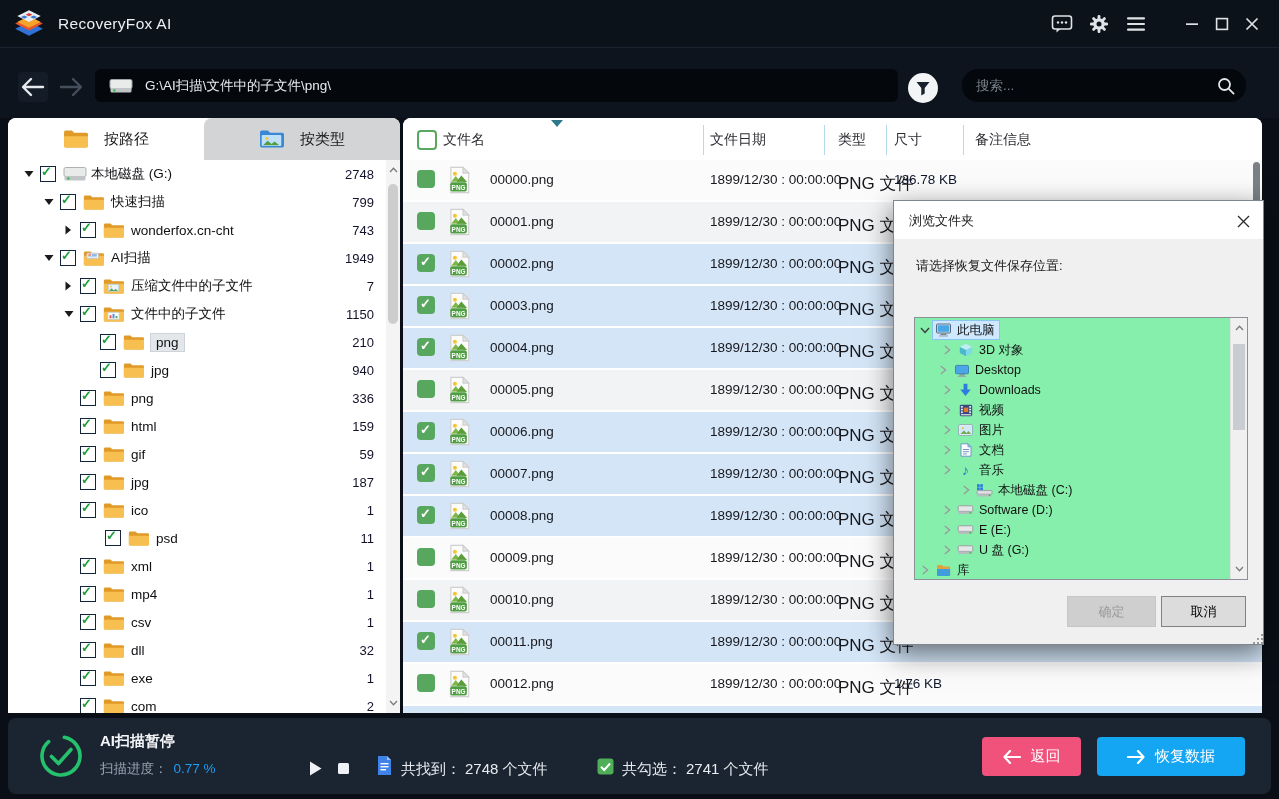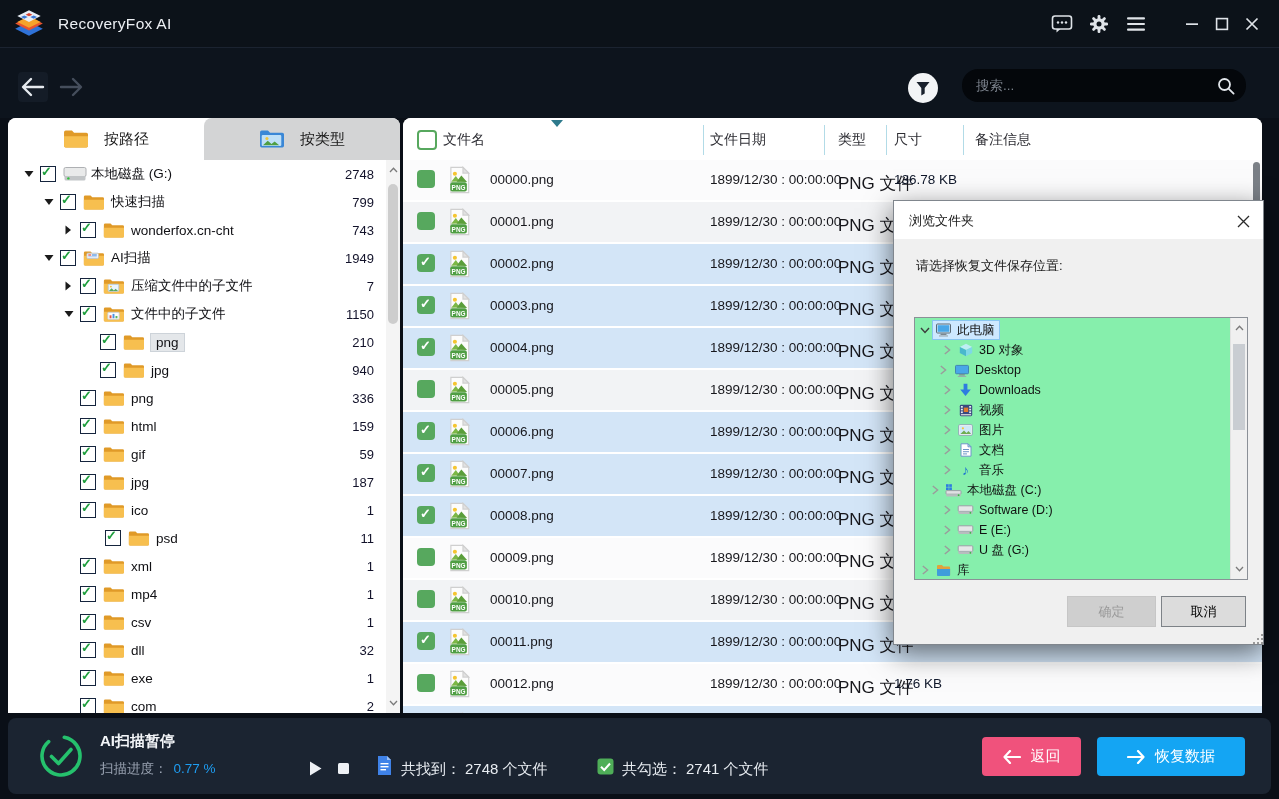--- a/index.html
+++ b/index.html
@@ -184,20 +184,30 @@
     <span class="navarrow nav-back" id="ic-back">
         <svg width="26" height="22" viewBox="0 0 26 22">
           <path d="M11 3 L3 11 L11 19 M4 11 H23" stroke="#e6eaef" stroke-width="2.4" fill="none" stroke-linecap="round" stroke-linejoin="round"></path>
         </svg>
       </span>
     <span class="navarrow nav-fwd" id="ic-fwd">
         <svg width="26" height="22" viewBox="0 0 26 22">
           <path d="M15 3 L23 11 L15 19 M22 11 H3" stroke="#454e5c" stroke-width="2.4" fill="none" stroke-linecap="round" stroke-linejoin="round"></path>
         </svg>
       </span>
+    <div class="pathbox">
+      <span class="pdrive" id="ic-pdrive">
+          <svg width="24" height="16" viewBox="0 0 24 16">
+            <rect x="1" y="1.5" width="22" height="9" rx="1.6" fill="#e9eaea" stroke="#9fa2a6"></rect>
+            <path d="M1.5 10 h21 v3 q0 1.6-1.6 1.6 H3.1 q-1.6 0-1.6-1.6 z" fill="#c2c5c7"></path>
+            <circle cx="5.4" cy="12.4" r="1.2" fill="#2fbf3a"></circle>
+          </svg>
+        </span>
+      <span class="pathtext">G:\AI扫描\文件中的子文件\png\</span>
+    </div>
     <span class="filterbtn" id="ic-filter">
         <svg width="16" height="16" viewBox="0 0 16 16">
           <path d="M1.5 2 h13 L9.7 8 v5.4 L6.3 15.5 V8 z" fill="#18202c"></path>
         </svg>
       </span>
     <div class="searchbox">
       <input type="text" placeholder="搜索..." style="">
       <span class="mag" id="ic-mag">
           <svg width="20" height="20" viewBox="0 0 20 20">
             <circle cx="8.5" cy="8.5" r="5.5" fill="none" stroke="#e2e6eb" stroke-width="1.8"></circle>
@@ -940,21 +950,21 @@
                 <polyline points="1.8,1 6.6,5 1.8,9" fill="none" stroke="#9b9b9b" stroke-width="1.4"></polyline>
               </svg>
             </span>
             <span class="dwrap">
               <span class="dicon">
                 <span style="color:#1e74d0;font-size:14px;line-height:1;font-weight:bold">♪</span>
               </span>
               <span class="dlabel">音乐</span>
             </span>
           </div>
-          <div class="drow" style="padding-left: 12px;">
+          <div class="drow" style="padding-left: 20px; margin-left: 23px;">
             <span class="dchev">
               <svg width="8" height="10" viewBox="0 0 8 10">
                 <polyline points="1.8,1 6.6,5 1.8,9" fill="none" stroke="#9b9b9b" stroke-width="1.4"></polyline>
               </svg>
             </span>
             <span class="dwrap">
               <span class="dicon">
                 <svg width="17" height="13" viewBox="0 0 17 13">
                   <g fill="#2e7ce0">
                     <rect x="1" y="0.2" width="2.7" height="2.7"></rect>

